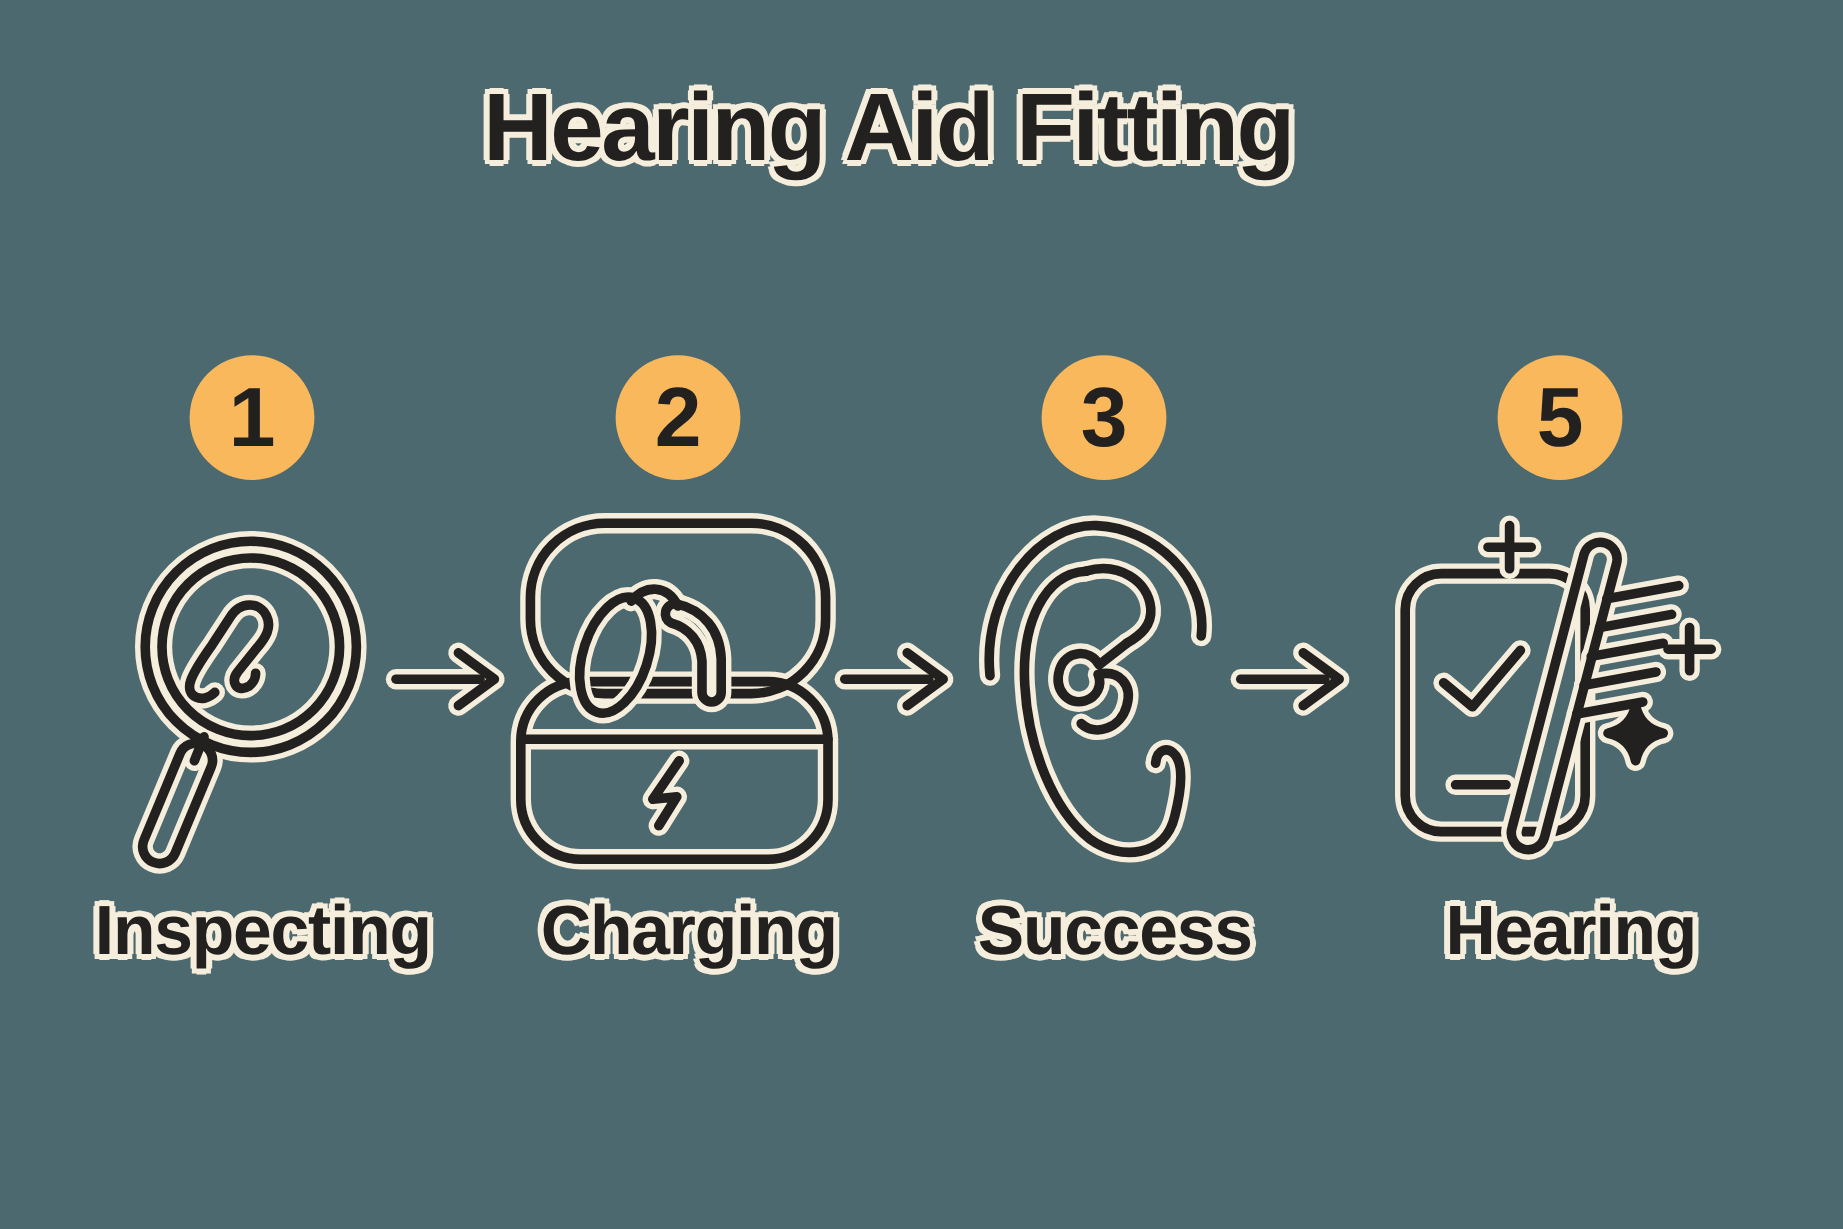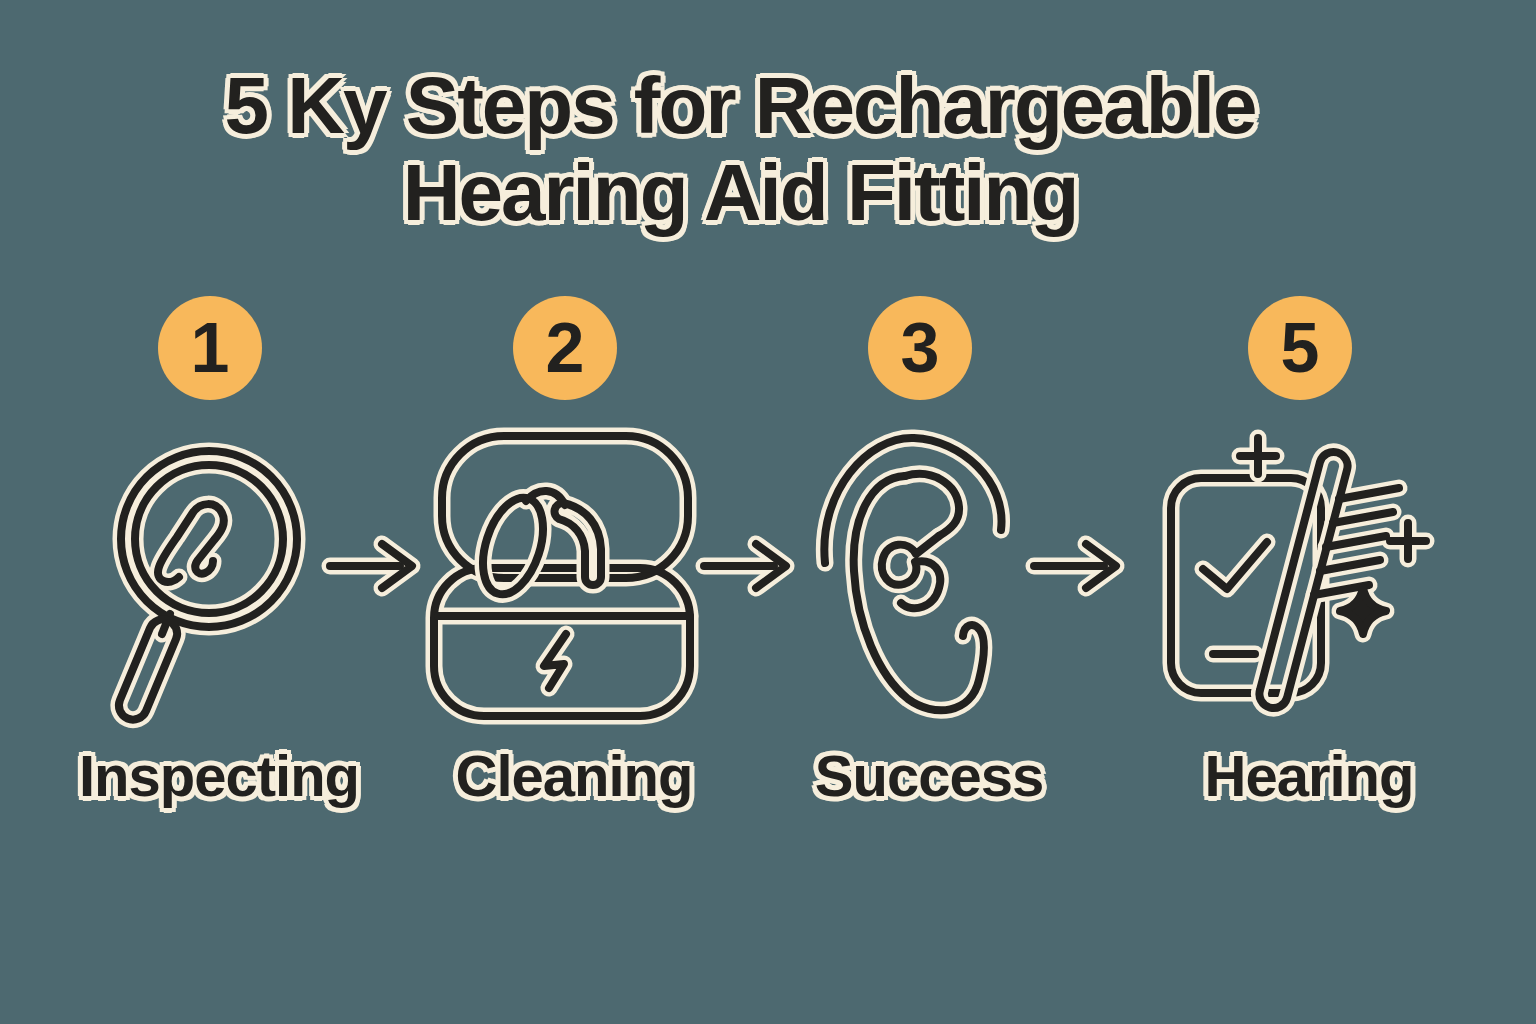--- a/index.html
+++ b/index.html
@@ -133,21 +133,20 @@
         <path fill="currentColor" d="M210,162 Q214,181 233,185 Q214,189 210,208 Q206,189 187,185 Q206,181 210,162 Z"></path>
       </g>
       <g id="g-arrow">
         <path d="M8,30 H78"></path>
         <path d="M60,8 L90,30 L60,52"></path>
       </g>
     </defs>
   </svg>
 
   <div class="title halo-text">
-    <div>5 Ky Steps for Rechargeable</div>
     <div>Hearing Aid Fitting</div>
   </div>
 
   <div class="step" style="left:30px; width:360px;">
     <div class="bubble">
       <span class="num">1</span>
     </div>
     <div class="icon-box">
       <svg class="icon" width="235" height="270" viewBox="0 0 235 270">
         <use href="#g-mag" class="halo"></use>
@@ -169,21 +168,21 @@
       <span class="num">2</span>
     </div>
     <div class="icon-box">
       <svg class="icon" width="275" height="300" viewBox="0 0 275 300">
         <use href="#g-case-body" class="halo"></use>
         <use href="#g-case-body" class="ink"></use>
         <use href="#g-case-aids" class="halo"></use>
         <use href="#g-case-aids" class="ink"></use>
       </svg>
     </div>
-    <div class="label halo-text">Cleaning</div>
+    <div class="label halo-text">Charging</div>
   </div>
 
   <div class="arrow" style="left:696px;">
     <svg class="icon" width="100" height="60" viewBox="0 0 100 60">
       <use href="#g-arrow" class="halo"></use>
       <use href="#g-arrow" class="ink"></use>
     </svg>
   </div>
 
   <div class="step" style="left:740px; width:360px;">

